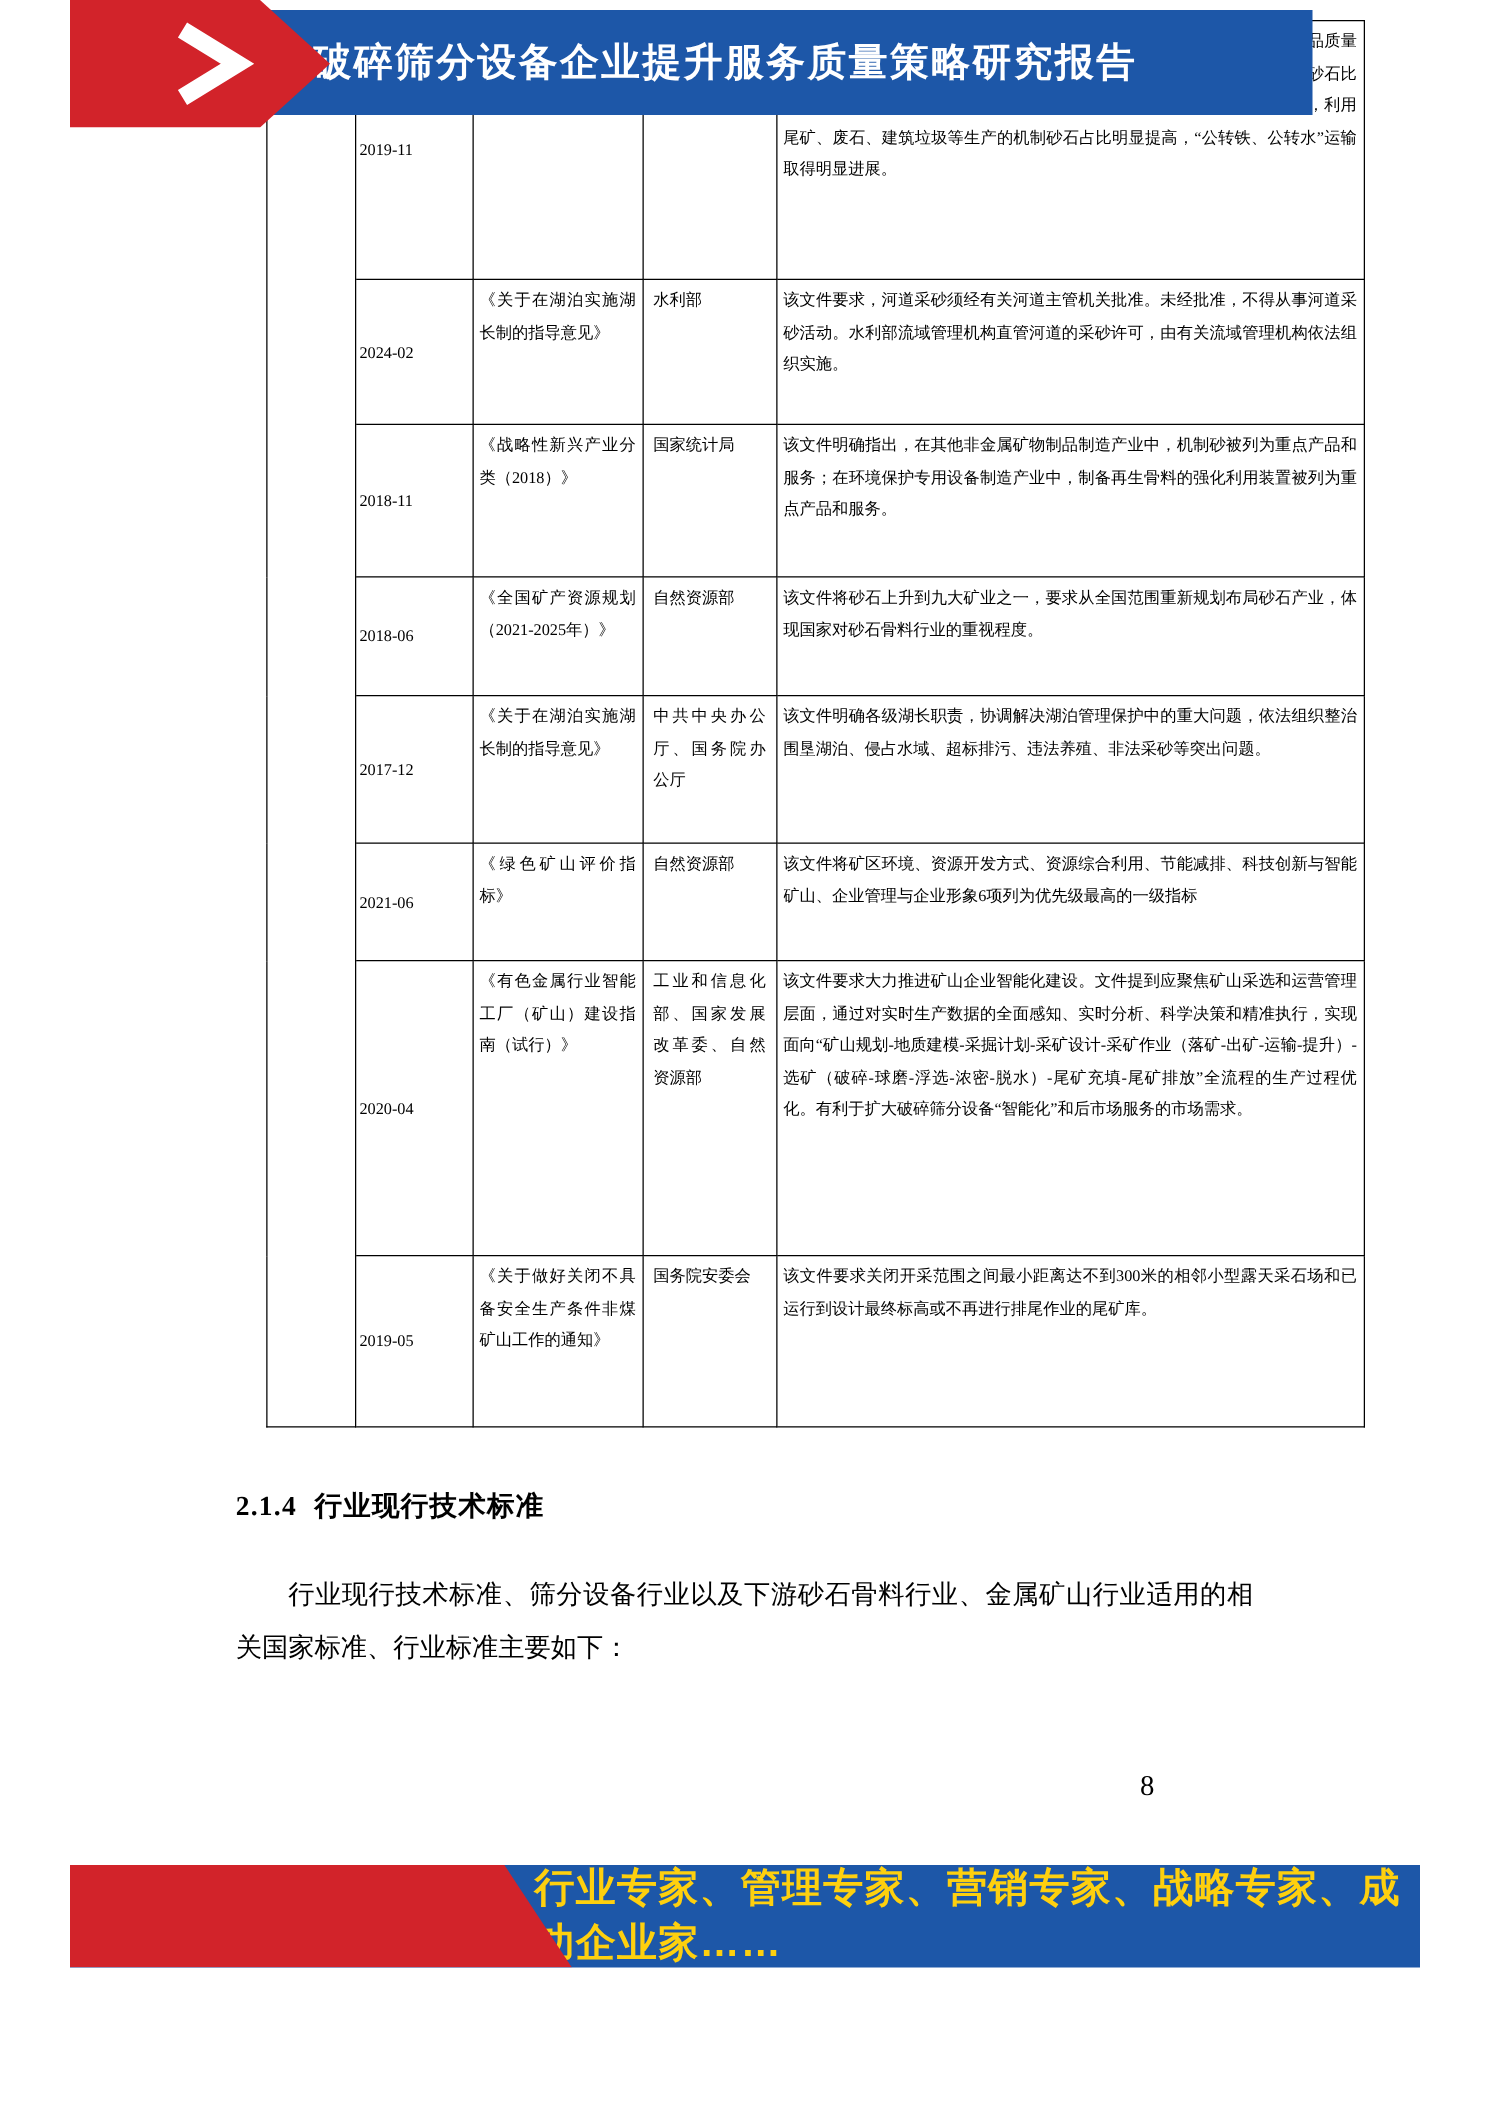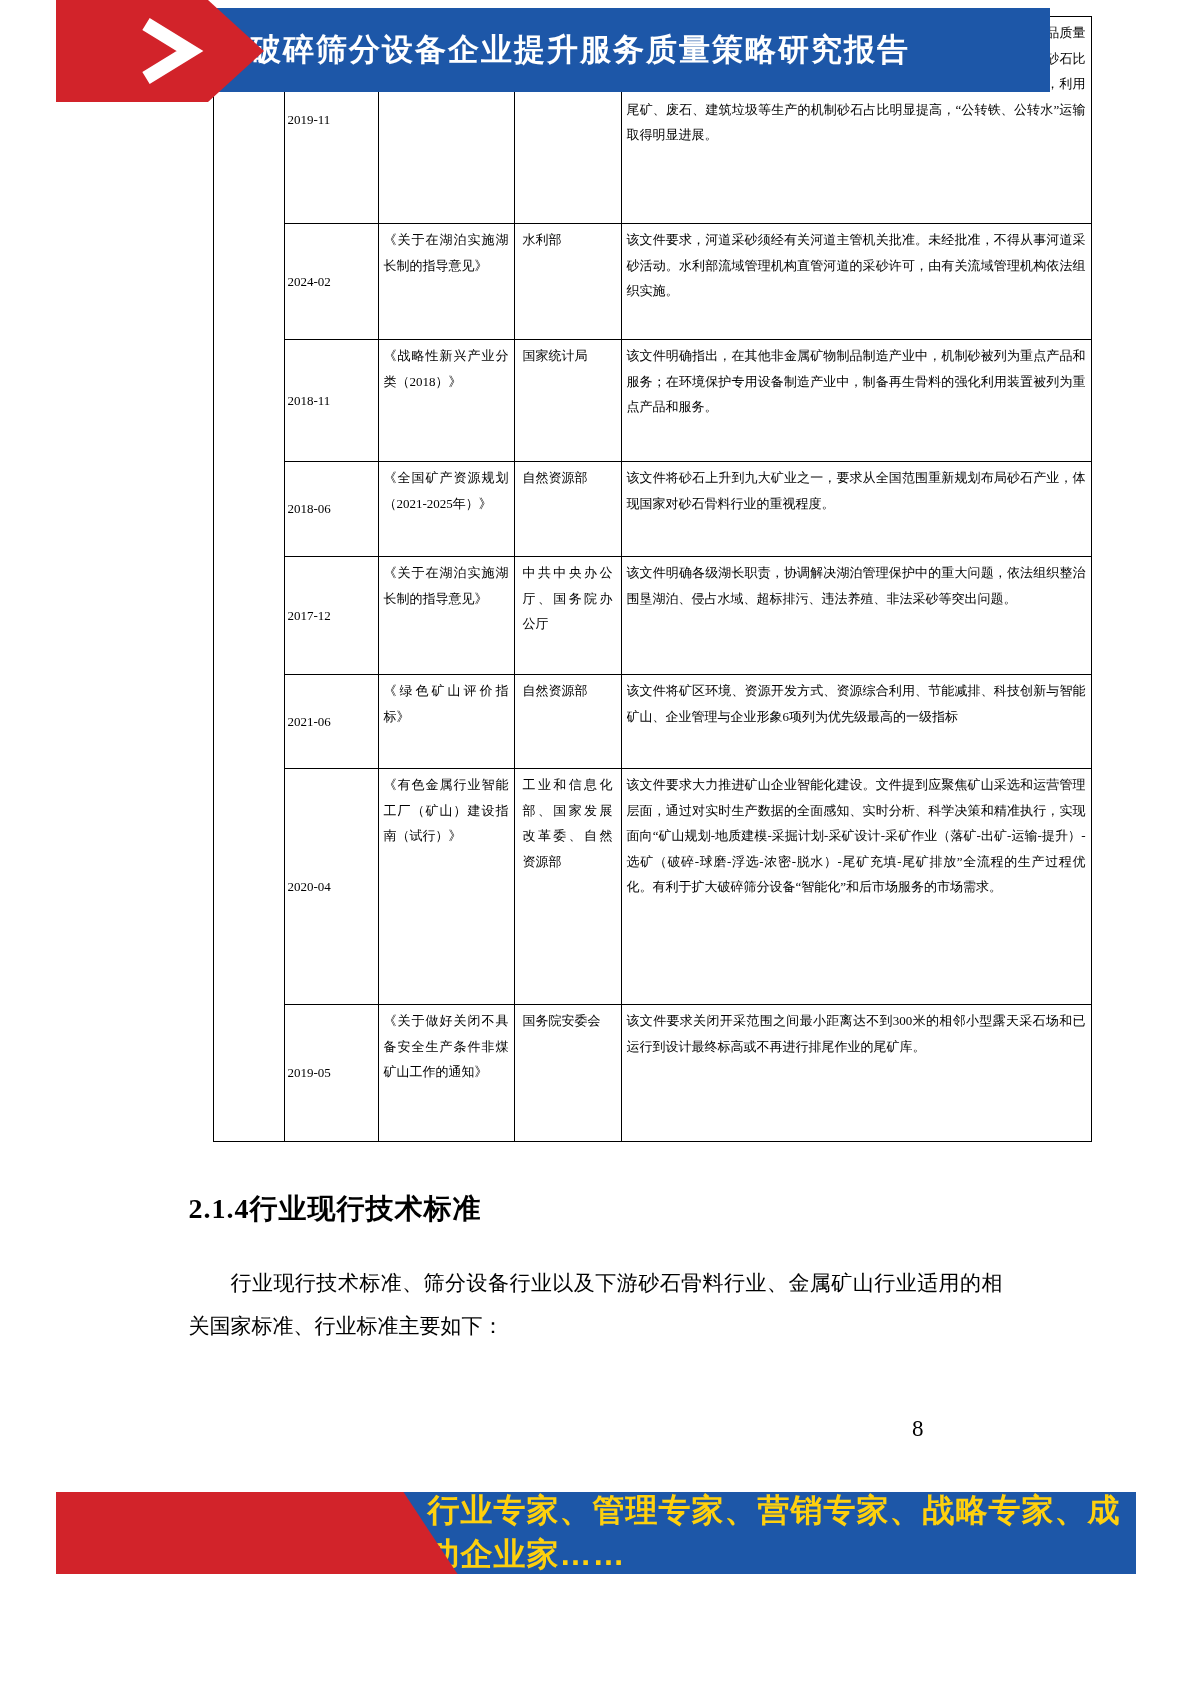--- a/index.html
+++ b/index.html
@@ -62,22 +62,22 @@
   tr.row-4 { height: 95px; }
   tr.row-5 { height: 118px; }
   tr.row-6 { height: 94px; }
   tr.row-7 { height: 236px; }
   tr.row-8 { height: 137px; }
   .clip { max-height: 86px; overflow: hidden; }
 
   
   .section-heading {
     margin: 48px 0 0 133px;
-    display: flex; align-items: baseline; 
-    font-size: 28px; font-weight: bold;
+    display: flex; align-items: baseline; gap: 14px;
+    font-size: 22px; font-weight: bold;
   }
   .sec-num { font-family: "Liberation Serif", serif; letter-spacing: 1px; }
   .sec-text { font-family: "Liberation Sans", sans-serif; letter-spacing: 1px; }
 
   
   .body-paragraph {
     margin: 34px 133px 0 133px;
     font-size: 21px;
     line-height: 2.05;
     text-indent: 2em;

